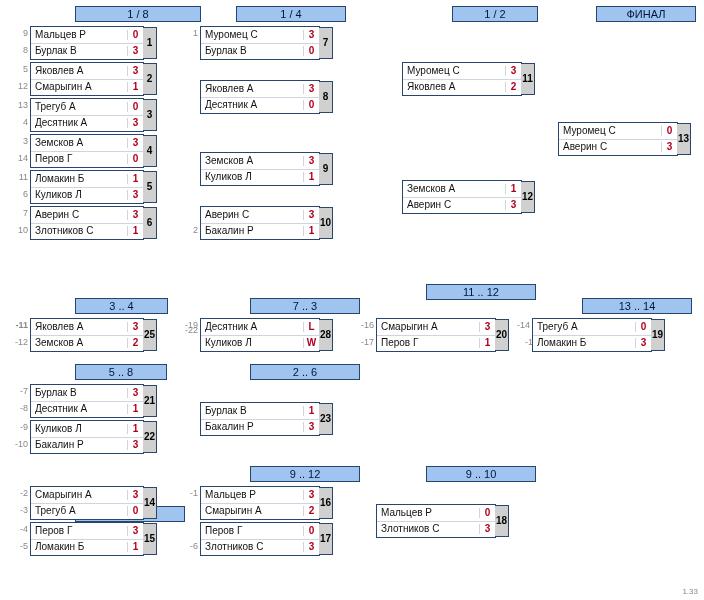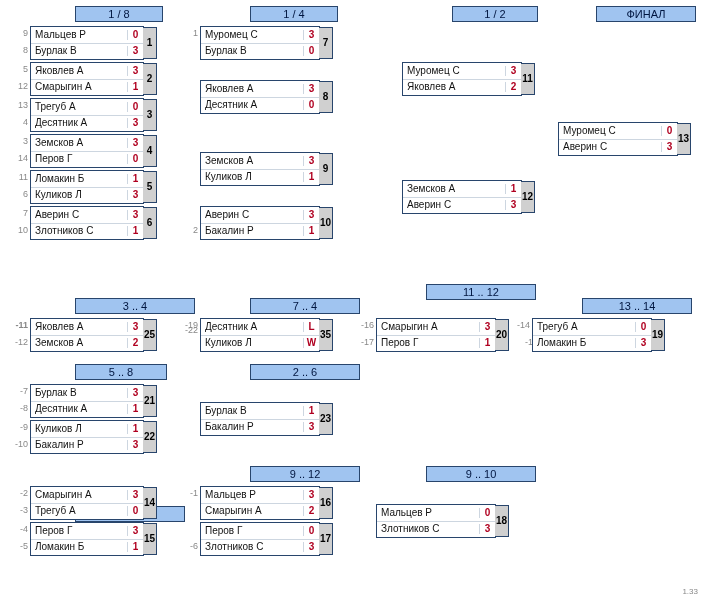--- a/index.html
+++ b/index.html
@@ -56,26 +56,26 @@
   }
   .ver{
     position:absolute;font-size:8px;color:#888;
   }
 </style>
 </head>
 <body>
 
 <span class="ver" style="right:6px;bottom:4px;">1.33</span>
 
-<div class="col-hdr" style="left: 75px; top: 6px; width: 88px;">1 / 8</div>
-<div class="col-hdr" style="left: 250px; top: 6px; width: 88px;">1 / 4</div>
+<div class="col-hdr" style="left: 75px; top: 6px; width: 126px;">1 / 8</div>
+<div class="col-hdr" style="left: 236px; top: 6px; width: 110px;">1 / 4</div>
 <div class="col-hdr" style="left: 452px; top: 6px; width: 86px;">1 / 2</div>
 <div class="col-hdr" style="left: 596px; top: 6px; width: 100px;">ФИНАЛ</div>
-<div class="col-hdr" style="left: 75px; top: 298px; width: 120px;">3 .. 4</div>
-<div class="col-hdr" style="left: 250px; top: 298px; width: 110px;">7 .. 4</div>
+<div class="col-hdr" style="left: 75px; top: 298px; width: 93px;">3 .. 4</div>
+<div class="col-hdr" style="left: 250px; top: 298px; width: 110px;">7 .. 3</div>
 <div class="col-hdr" style="left: 426px; top: 284px; width: 110px;">11 .. 12</div>
 <div class="col-hdr" style="left: 582px; top: 298px; width: 110px;">13 .. 14</div>
 <div class="col-hdr" style="left: 75px; top: 364px; width: 92px;">5 .. 8</div>
 <div class="col-hdr" style="left: 250px; top: 364px; width: 110px;">2 .. 6</div>
 <div class="col-hdr" style="left: 75px; top: 466px; width: 110px; margin-top: 40px;">9 .. 16</div>
 <div class="col-hdr" style="left: 250px; top: 466px; width: 110px;">9 .. 12</div>
 <div class="col-hdr" style="left: 426px; top: 466px; width: 110px;">9 .. 10</div>
 <span class="seed" style="left: 10px; top: 29px;">9</span>
 <span class="seed" style="left: 10px; top: 46px;">8</span>
 <div class="match" style="left: 30px; top: 26px; width: 114px;">
@@ -250,21 +250,21 @@
 <span class="seed" style="left: 180px; top: 326px;">-22</span>
 <div class="match" style="left: 200px; top: 318px; width: 120px;">
     <div class="row">
       <span class="name">Десятник А</span>
       <span class="score">L</span>
     </div>
     <div class="row">
       <span class="name">Куликов Л</span>
       <span class="score">W</span>
     </div>
-    <div class="mnum">35</div>
+    <div class="mnum">28</div>
   </div>
 <span class="seed" style="left: 356px; top: 321px;">-16</span>
 <span class="seed" style="left: 356px; top: 338px;">-17</span>
 <div class="match" style="left: 376px; top: 318px; width: 120px;">
     <div class="row">
       <span class="name">Смарыгин А</span>
       <span class="score">3</span>
     </div>
     <div class="row">
       <span class="name">Перов Г</span>

